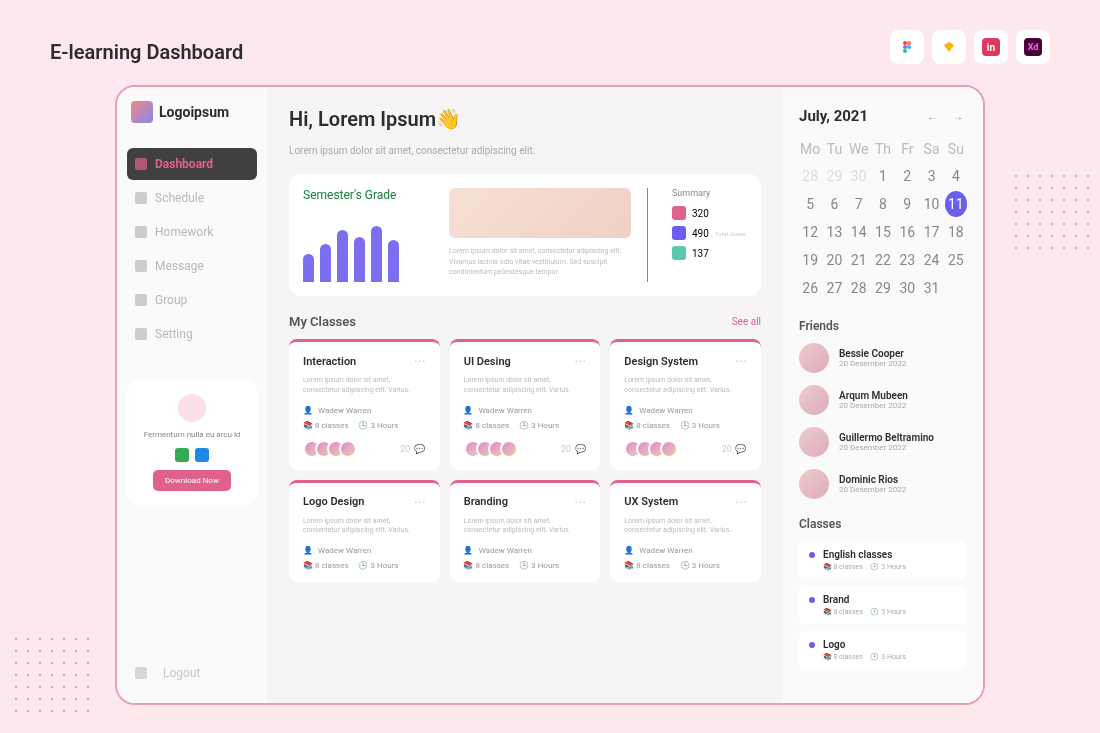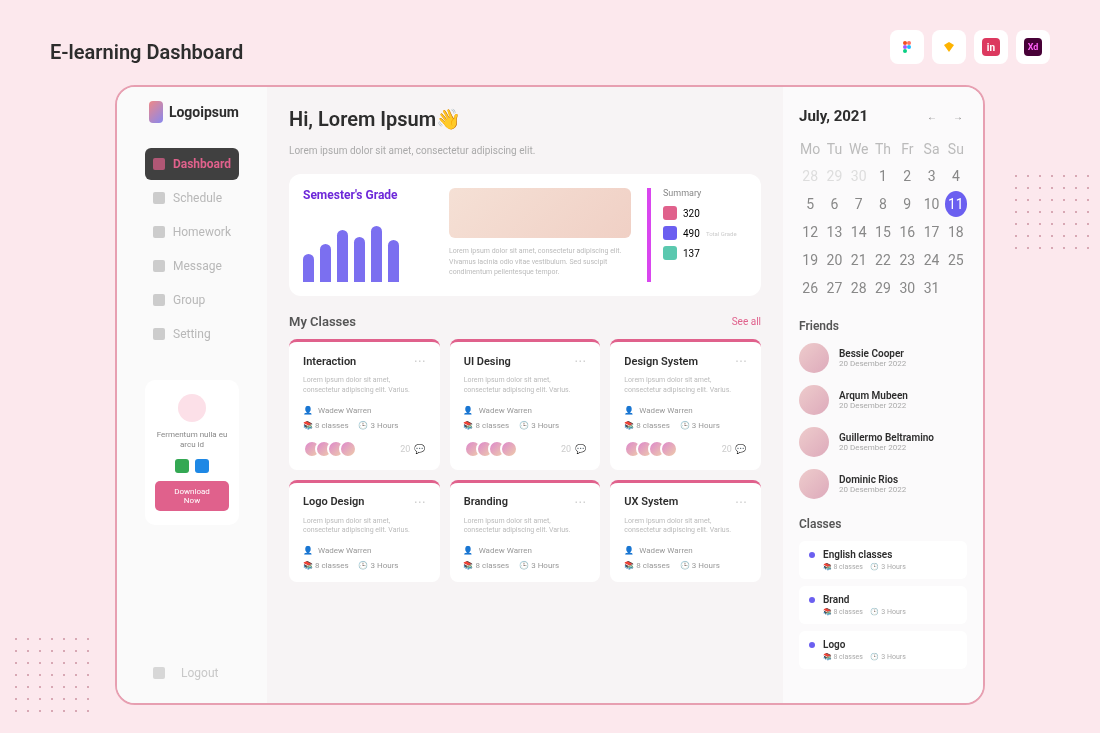--- a/index.html
+++ b/index.html
@@ -1,47 +1,47 @@
 <!DOCTYPE html>
 <html><head>
 <meta charset="utf-8">
 <style>
 *{margin:0;padding:0;box-sizing:border-box;font-family:-apple-system,BlinkMacSystemFont,'Segoe UI',Roboto,sans-serif}
 body{background:#fce8ed;width:1100px;height:733px;overflow:hidden;position:relative}
 .outer-title{position:absolute;top:40px;left:50px;font-size:20px;font-weight:600;color:#2d2d2d}
 .tool-icons{position:absolute;top:30px;right:50px;display:flex;gap:8px}
 .tool-icon{width:34px;height:34px;background:#fff;border-radius:8px;display:flex;align-items:center;justify-content:center;font-size:14px}
 .app-frame{position:absolute;top:85px;left:115px;width:870px;height:620px;background:#f7f4f5;border-radius:20px;border:2px solid #e79fb1;display:flex;overflow:hidden}
-.sidebar{width:150px;background:#fafafa;padding:14px 28px;display:flex;flex-direction:column}
+.sidebar{width:150px;background:#fafafa;padding:14px 10px;display:flex;flex-direction:column}
 .logo{display:flex;align-items:center;gap:6px;margin-bottom:25px;padding-left:4px}
 .logo-mark{width:22px;height:22px;background:linear-gradient(135deg,#e88 0%,#88e 100%);border-radius:4px}
 .logo-text{font-size:14px;font-weight:700;color:#2d2d2d}
 .nav{display:flex;flex-direction:column;gap:2px}
 .nav-item{display:flex;align-items:center;gap:8px;padding:9px 8px;border-radius:6px;font-size:12px;color:#b8b8b8;cursor:pointer}
 .nav-item.active{color:#e0618c;background:#404040;font-weight:700}
 .nav-icon{width:12px;height:12px;background:currentColor;border-radius:2px;opacity:0.7}
 .promo-card{margin-top:30px;background:#fff;border-radius:10px;padding:14px 10px;display:flex;flex-direction:column;align-items:center;text-align:center;gap:8px}
 .promo-icon{width:28px;height:28px;background:#fce0e8;border-radius:50%}
 .promo-text{font-size:8px;color:#888;line-height:1.3}
 .promo-apps{display:flex;gap:6px}
 .promo-app{width:14px;height:14px;border-radius:3px}
 .promo-btn{background:#e0618c;color:#fff;font-size:8px;padding:6px 12px;border-radius:5px;cursor:pointer}
 .logout{margin-top:auto;display:flex;align-items:center;gap:16px;padding:9px 8px;font-size:12px;color:#c8c8c8;cursor:pointer}
 .main{flex:1;padding:20px 22px;overflow:hidden}
 .greeting{font-size:20px;font-weight:600;color:#2d2d2d}
 .greeting-sub{font-size:10px;color:#aaa;margin-top:14px}
 .hero-card{background:#fff;border-radius:12px;margin-top:18px;padding:14px;display:flex;gap:16px}
 .hero-left{width:130px}
-.hero-title{font-size:12px;font-weight:700;color:#6d28d9;margin-bottom:10px}
+.hero-title{font-size:12px;font-weight:400;color:#15803d;margin-bottom:10px}
 .bars{display:flex;align-items:flex-end;gap:6px;height:70px}
 .bar{width:11px;background:#7b6ff0;border-radius:6px 6px 0 0}
 .hero-mid{flex:1}
 .hero-img{width:100%;height:50px;background:linear-gradient(135deg,#f5e0d5,#f0d0c5);border-radius:6px;margin-bottom:8px}
 .hero-desc{font-size:7px;color:#bbb;line-height:1.5}
-.hero-right{width:100px;border-left:4px solid #d946ef;padding-left:12px}
+.hero-right{width:100px;border-left:1px solid #d946ef;padding-left:24px}
 .summary-title{font-size:9px;color:#888;margin-bottom:8px}
 .summary-row{display:flex;align-items:center;gap:6px;margin-bottom:6px;font-size:10px}
 .summary-ico{width:14px;height:14px;border-radius:3px}
 .summary-label{font-size:6px;color:#ccc}
 .section-head{display:flex;justify-content:space-between;align-items:center;margin-top:18px;margin-bottom:10px}
 .section-title{font-size:13px;font-weight:600;color:#555}
 .see-all{font-size:10px;color:#e0618c;cursor:pointer}
 .class-grid{display:grid;grid-template-columns:repeat(3,1fr);gap:10px}
 .class-card{background:#fff;border-radius:8px;border-top:3px solid #e0618c;padding:12px 14px}
 .cc-head{display:flex;justify-content:space-between;align-items:center;margin-bottom:8px}

